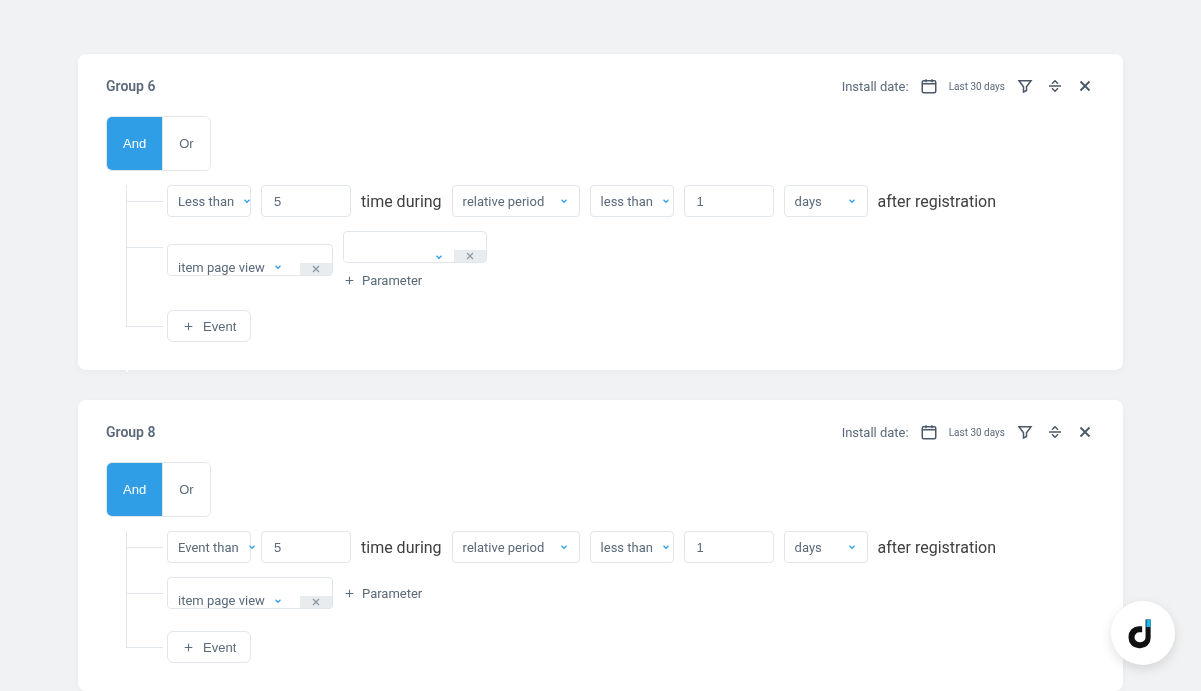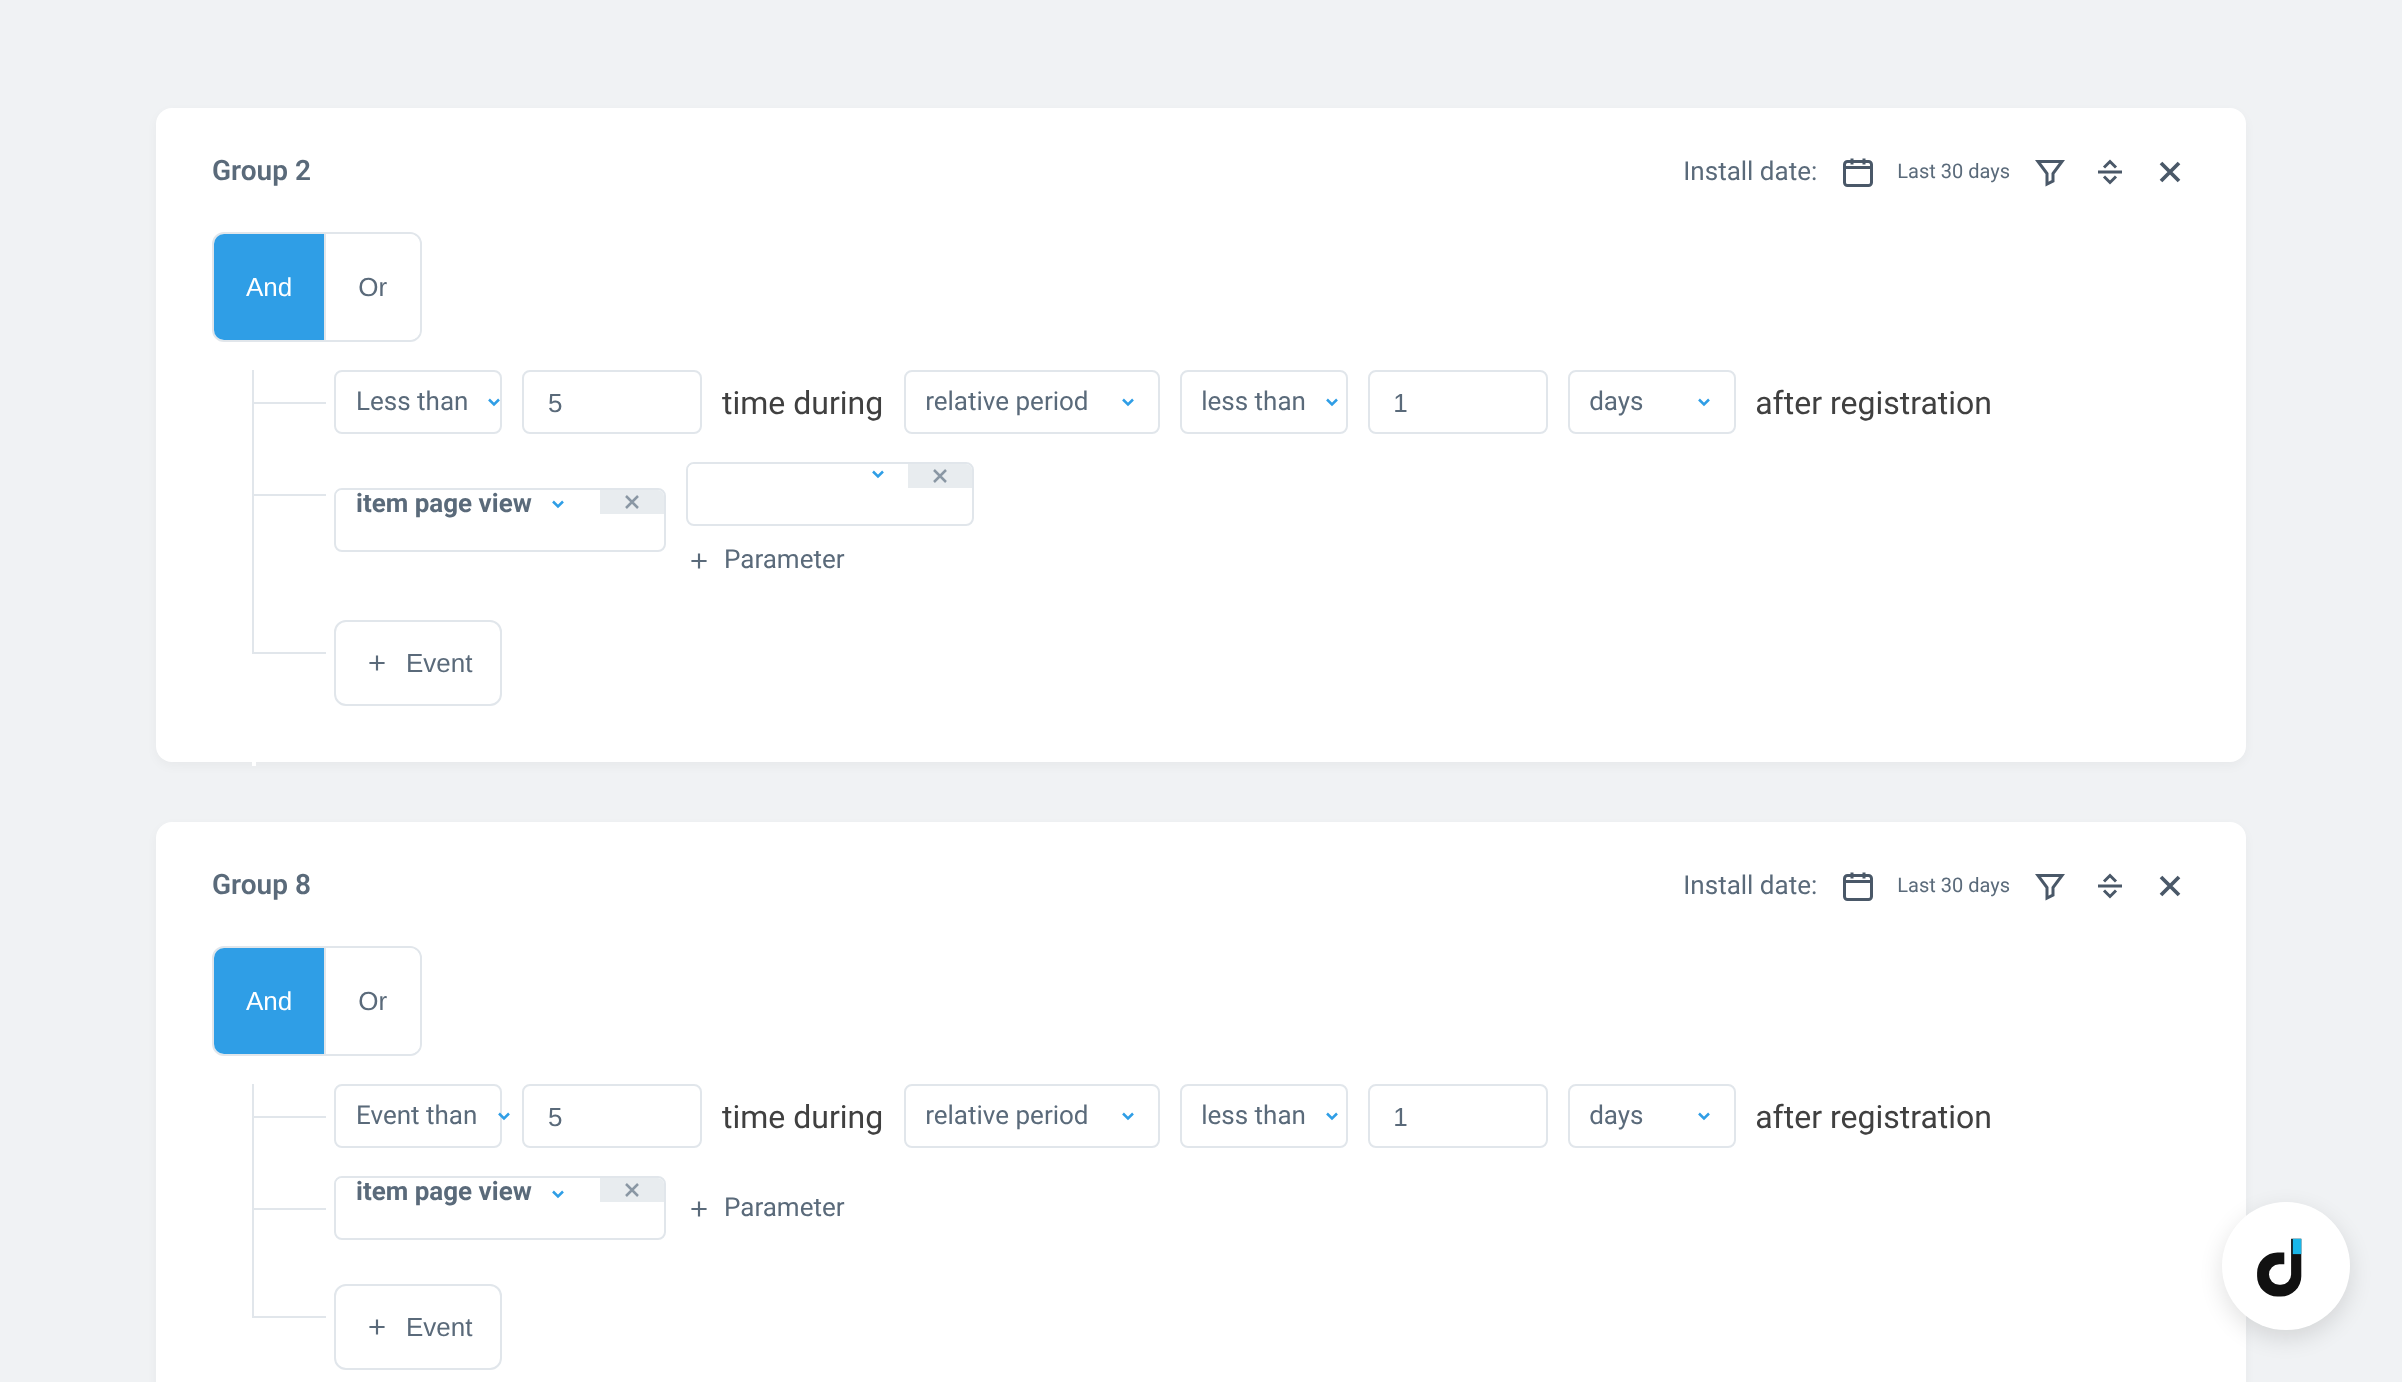--- a/index.html
+++ b/index.html
@@ -133,26 +133,25 @@
     font-size: 13px;
     color: #5a6a7a;
     background: transparent;
   }
   .sel-w-sm { width: 84px; }
   .sel-w-lg { width: 128px; }
   .input { width: 90px; }
 
   .combo {
     display: inline-flex;
-    align-items: flex-start;
+    align-items: flex-end;
     border: 1px solid #e1e6eb;
     border-radius: 4px;
     overflow: hidden;
     height: 32px;
-    font-weight: bold;
   }
   .combo .select-part {
     display: inline-flex;
     align-items: center;
     padding: 0 10px;
     gap: 8px;
     background: #fff;
     font-size: 13px;
     color: #5a6a7a;
     cursor: pointer;
@@ -179,21 +178,21 @@
     align-items: center;
     gap: 6px;
     font-size: 13px;
     color: #5a6a7a;
     cursor: pointer;
   }
   .add-btn {
     display: inline-flex;
     align-items: center;
     gap: 8px;
-    height: 43px;
+    height: 32px;
     padding: 0 14px;
     border: 1px solid #e1e6eb;
     border-radius: 6px;
     background: #fff;
     font-size: 13px;
     color: #5a6a7a;
     cursor: pointer;
   }
 
   .badge {
@@ -208,21 +207,21 @@
     display: flex;
     align-items: center;
     justify-content: center;
   }
 </style>
 </head>
 <body>
 
 <div class="card">
   <div class="card-header">
-    <div class="group-title">Group 2</div>
+    <div class="group-title">Group 6</div>
     <div class="header-right">
       <span class="header-label">Install date:</span>
       <span class="icon-btn">
         <svg width="18" height="18" viewBox="0 0 24 24" fill="none" stroke="currentColor" stroke-width="2">
             <rect x="3" y="5" width="18" height="16" rx="2"></rect>
             <path d="M3 9h18M8 3v4M16 3v4"></path>
           </svg>
       </span>
       <span class="header-date">Last 30 days</span>
       <span class="icon-btn">

